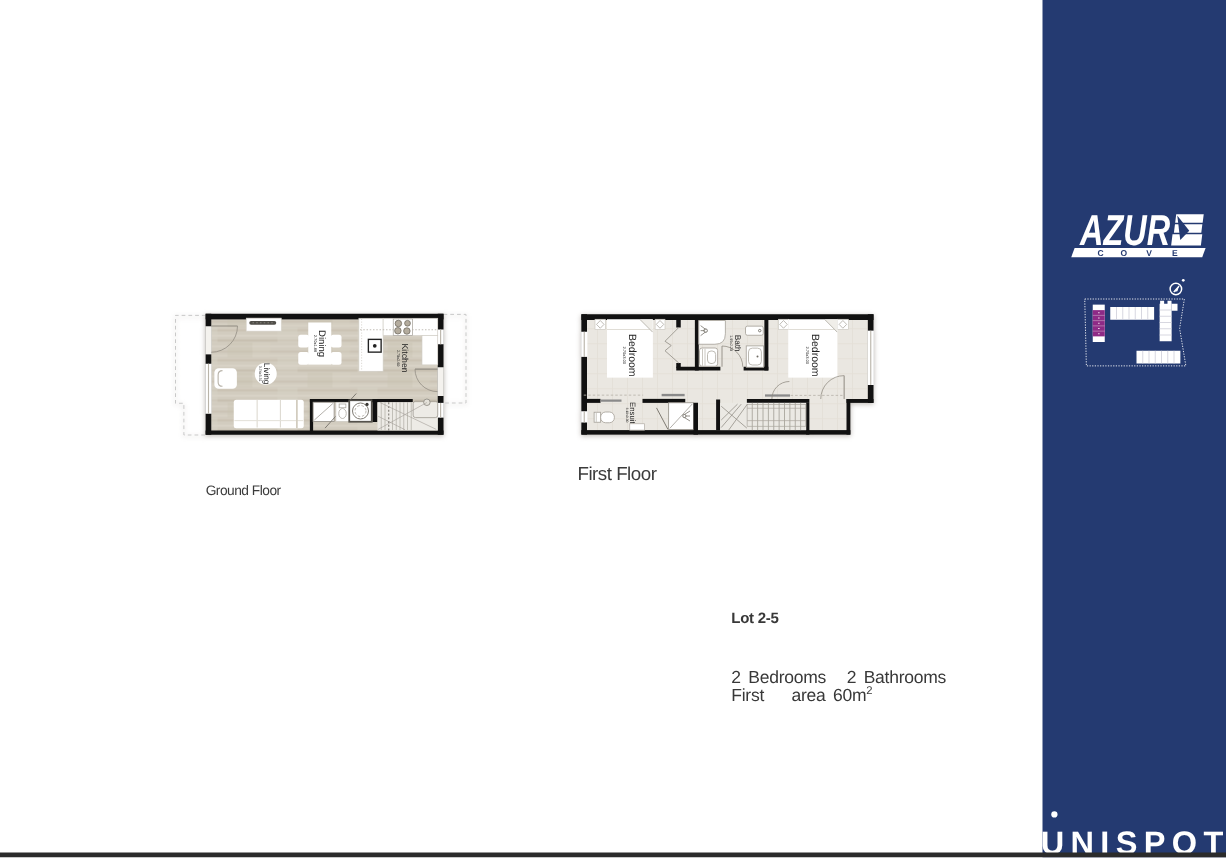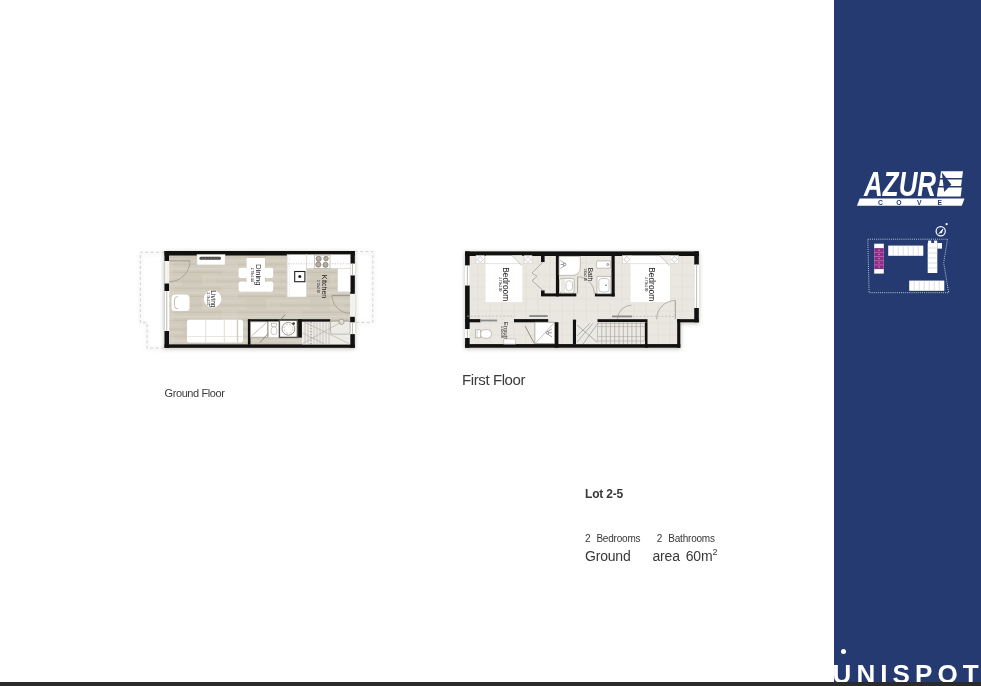--- a/index.html
+++ b/index.html
@@ -372,22 +372,22 @@
 <path d="M215.3,55.5 A18.7,18.7 0 0 0 196.6,74.2" fill="none" stroke="#8f8a80" stroke-width=".6"></path>
       </g>
 </g>
 </svg>
 
 <div class="abs" style="left:164.5px;top:387.3px;font-size:11px;color:#3b3b3b;letter-spacing:-.4px">Ground Floor</div>
 
 <div class="abs" style="left:462px;top:371px;font-size:15px;color:#3b3b3b;letter-spacing:-.4px">First Floor</div>
 
 <div class="abs" style="left:585px;top:487px;font-size:12px;font-weight:bold;color:#383838;letter-spacing:-.2px">Lot 2-5</div>
-<div class="abs" style="left:585px;top:533.1px;font-size:10px;color:#383838;letter-spacing:-.2px"><span>2</span><span style="margin-left:6px">Bedrooms</span><span style="margin-left:16.5px">2</span><span style="margin-left:6px">Bathrooms</span></div>
-<div class="abs" style="left:585px;top:547.3px;font-size:14px;color:#383838;letter-spacing:-.2px"><span>Ground</span><span style="margin-left:22px">area</span><span style="margin-left:6px">60m</span><sup style="font-size:9px">2</sup></div>
+<div class="abs" style="left:585px;top:533.1px;font-size:14px;color:#383838;letter-spacing:-.2px"><span>2</span><span style="margin-left:6px">Bedrooms</span><span style="margin-left:16.5px">2</span><span style="margin-left:6px">Bathrooms</span></div>
+<div class="abs" style="left:585px;top:547.3px;font-size:14px;color:#383838;letter-spacing:-.2px"><span>First</span><span style="margin-left:22px">area</span><span style="margin-left:6px">60m</span><sup style="font-size:9px">2</sup></div>
 
 <div class="abs" style="left:834px;top:0;width:147px;height:686px;background:#243a71"></div>
 
 <svg class="abs" style="left:850px;top:165px" width="120" height="45" viewBox="0 0 120 45">
 <g>
 <text x="14.1" y="31.4" font-size="34.5" font-weight="bold" font-style="italic" fill="#fff" textLength="72" lengthAdjust="spacingAndGlyphs">AZUR</text>
 <g fill="#fff">
 <path d="M91,6.3 L113,6.3 L112.1,13.1 L90.1,13.1 Z"></path>
 <path d="M90,14.4 L111.9,14.4 L111,21.1 L89.1,21.1 Z"></path>
 <path d="M88,22.4 L111.8,22.4 L110.7,31.4 L86.9,31.4 Z"></path>

